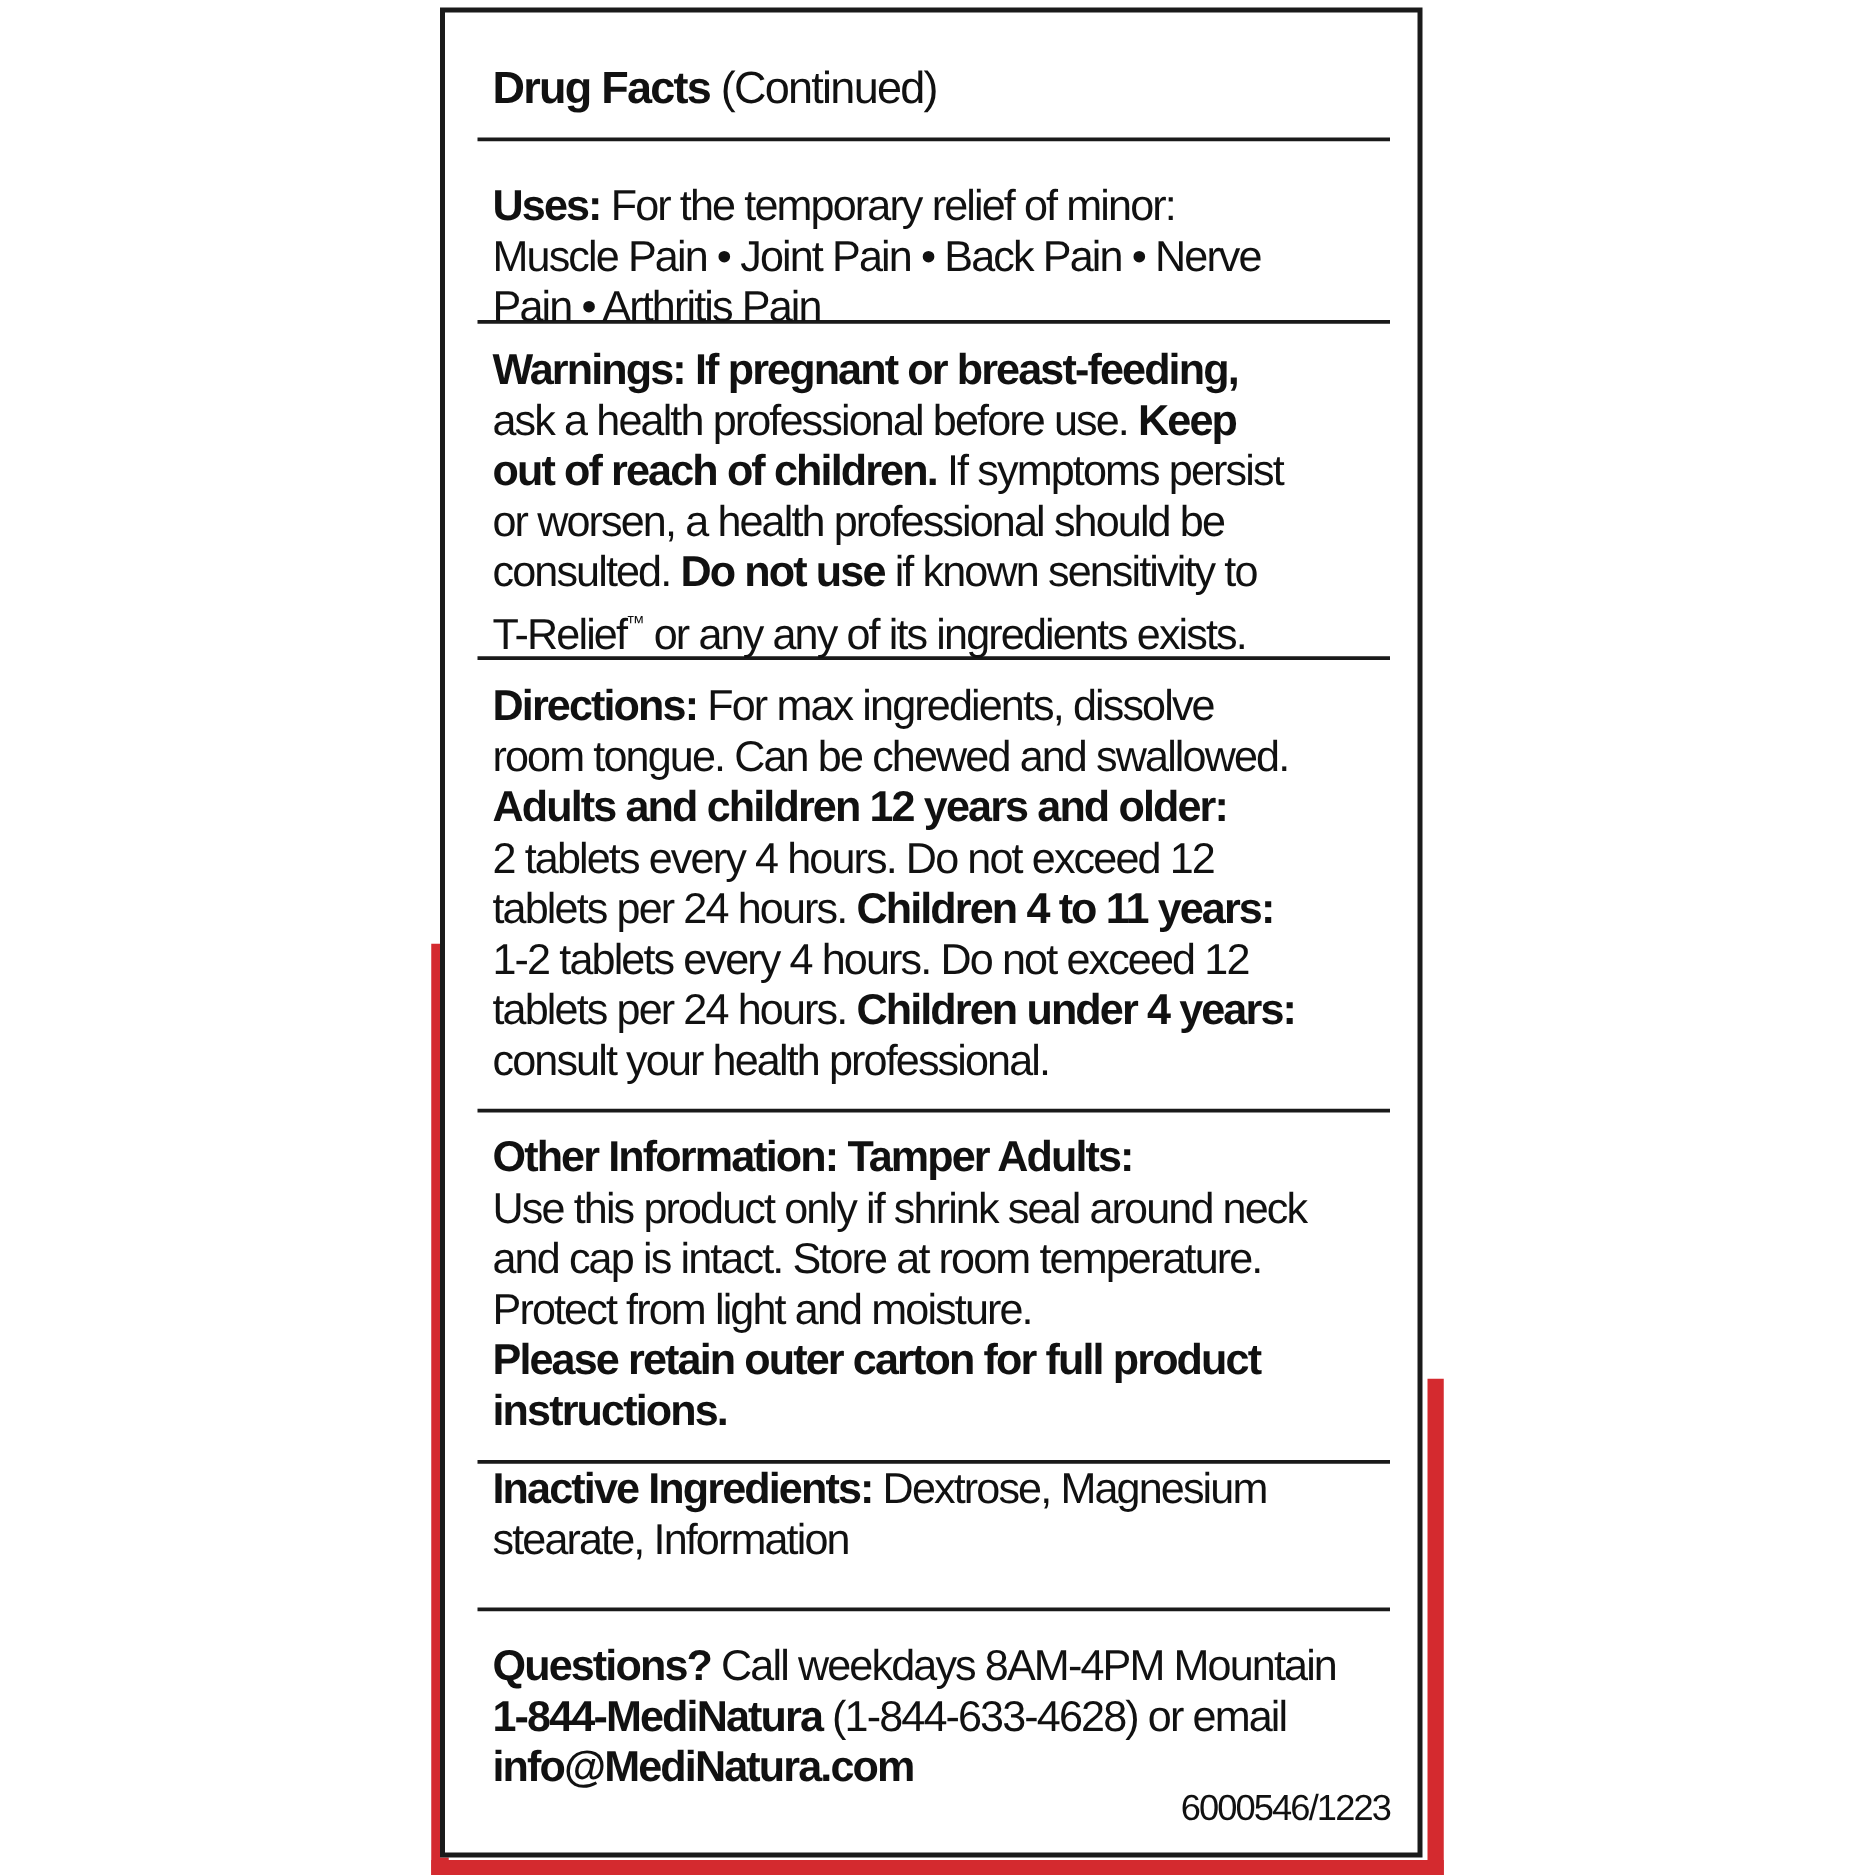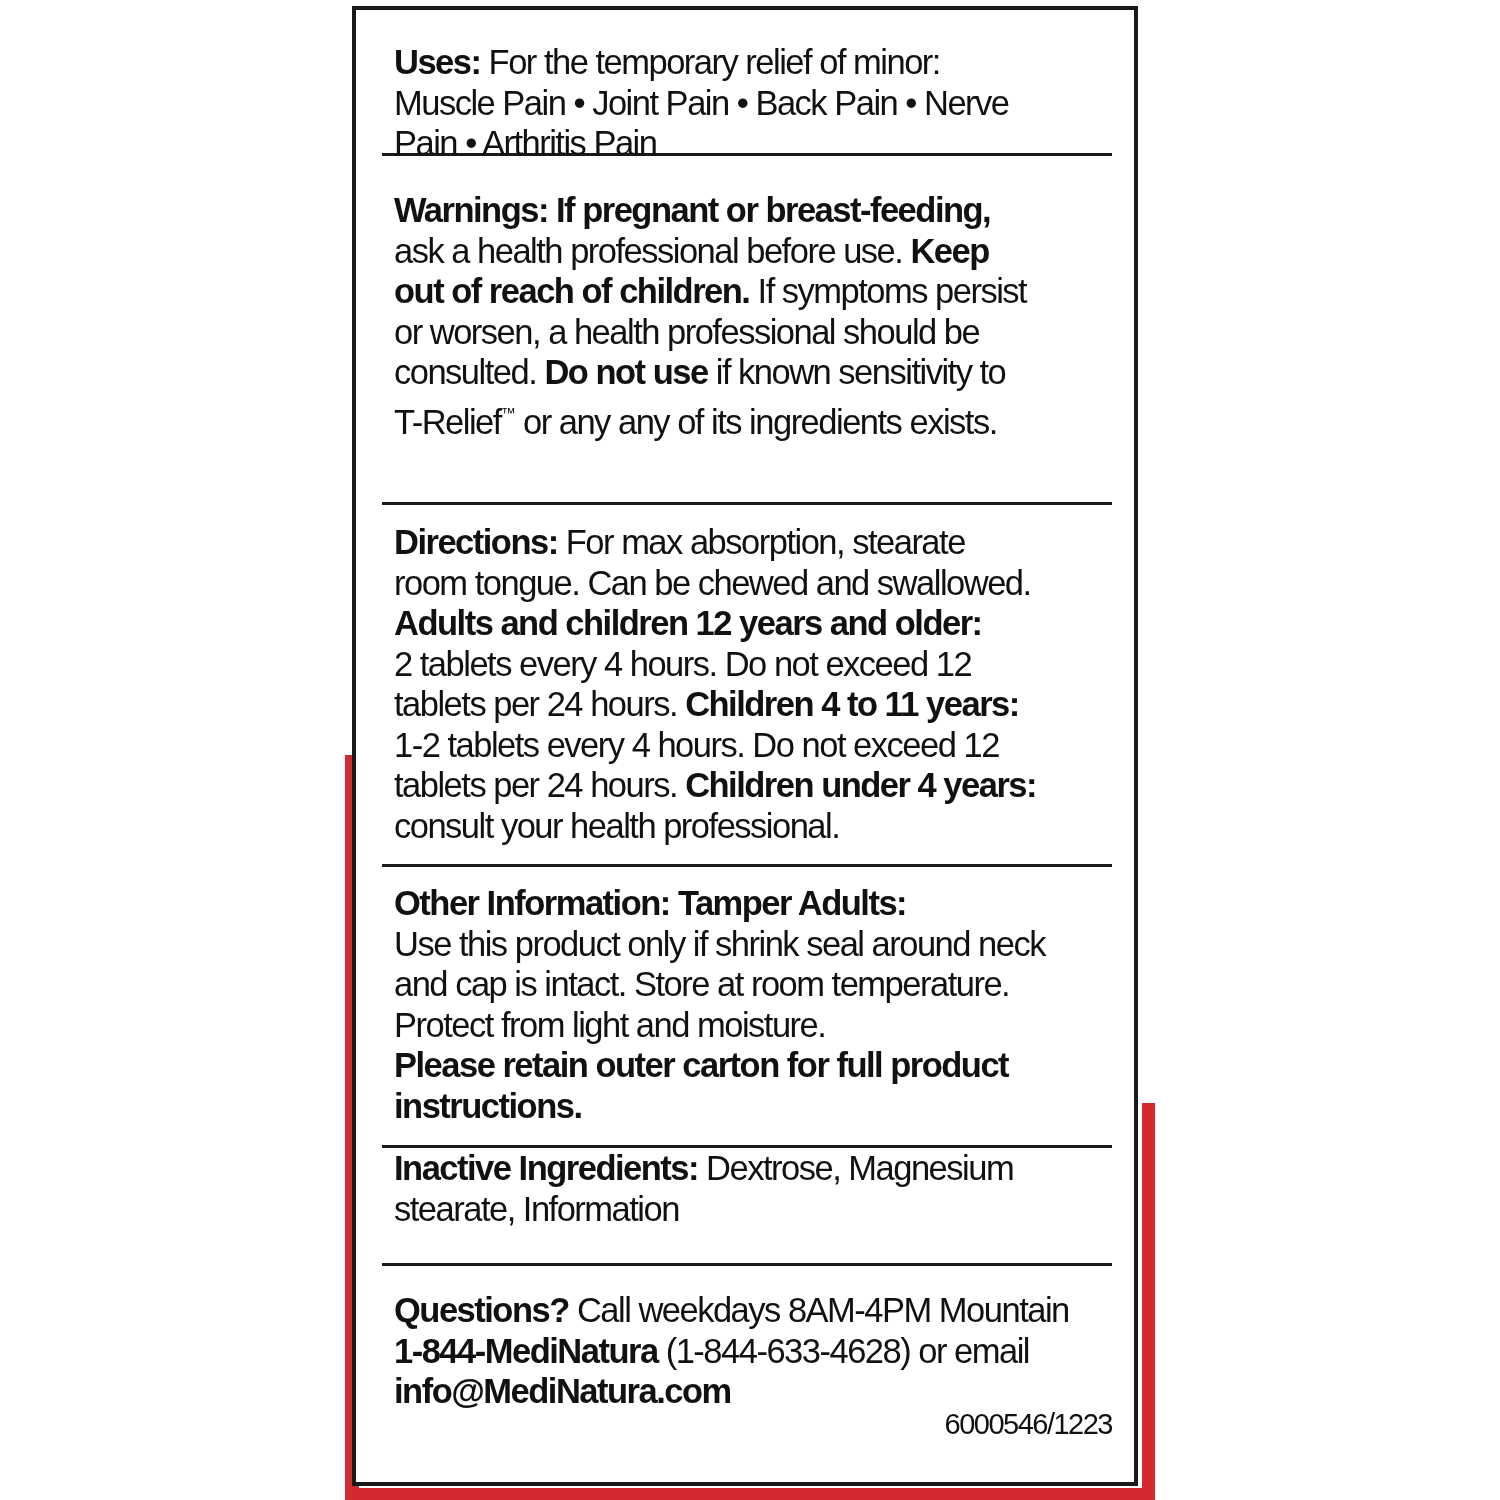--- a/index.html
+++ b/index.html
@@ -26,58 +26,61 @@
     .sec {
       border-bottom: 3px solid #1a1a1a; padding: 0 0 0 12px; box-sizing: border-box;
       font-size: 34.5px; line-height: 40.5px; letter-spacing: -1.5px;
       transform-origin: left top;
     }
     .sec:last-child { border-bottom: none; }
     .sec p { margin: 0; }
     b { font-weight: bold; }
     .title { height: 103px; padding-top: 40px; font-size: 36px; letter-spacing: -1.4px; }
     .uses { height: 146px; padding-top: 32px; }
-    .warnings { height: 349px; padding-top: 34px; }
+    .warnings { height: 269px; padding-top: 17px; }
     .directions { height: 362px; padding-top: 17px; }
     .other { height: 281px; padding-top: 16px; }
     .inactive { height: 118px; }
     .questions { padding-top: 14px; height: 178px; position: relative; margin-top: 10px; }
     .lot {
       position: absolute; right: 0; top: 128px; font-size: 29px; letter-spacing: -1.5px;
     }
     .tm { font-size: 15px; vertical-align: 16px; letter-spacing: -1px; }
   </style>
 </head>
 <body>
 
 <div class="red-left"></div>
 <div class="red-bottom"></div>
 <div class="red-right"></div>
 
 <div class="panel">
   <div class="content">
 
+    <div class="sec title">
+      <p><b>Drug Facts</b> <span>(Continued)</span></p>
+    </div>
 
     <div class="sec uses">
       <p><b>Uses:</b> <span>For the temporary relief of minor:</span></p>
       <p>Muscle Pain • Joint Pain • Back Pain • Nerve</p>
       <p>Pain • Arthritis Pain</p>
     </div>
 
     <div class="sec warnings">
       <p><b>Warnings:</b> <b>If pregnant or breast-feeding,</b></p>
       <p><span>ask a health professional before use.</span> <b>Keep</b></p>
       <p><b>out of reach of children.</b> <span>If symptoms persist</span></p>
       <p>or worsen, a health professional should be</p>
       <p><span>consulted.</span> <b>Do not use</b> <span>if known sensitivity to</span></p>
       <p><span>T-Relief</span><span class="tm">™</span> <span>or any any of its ingredients exists.</span></p>
     </div>
 
     <div class="sec directions">
-      <p><b>Directions:</b> <span>For max absorption, stearate</span></p>
+      <p><b>Directions:</b> <span>For max ingredients, dissolve</span></p>
       <p>room tongue. Can be chewed and swallowed.</p>
       <p><b>Adults and children 12 years and older:</b></p>
       <p>2 tablets every 4 hours. Do not exceed 12</p>
       <p><span>tablets per 24 hours.</span> <b>Children 4 to 11 years:</b></p>
       <p>1-2 tablets every 4 hours. Do not exceed 12</p>
       <p><span>tablets per 24 hours.</span> <b>Children under 4 years:</b></p>
       <p>consult your health professional.</p>
     </div>
 
     <div class="sec other">

